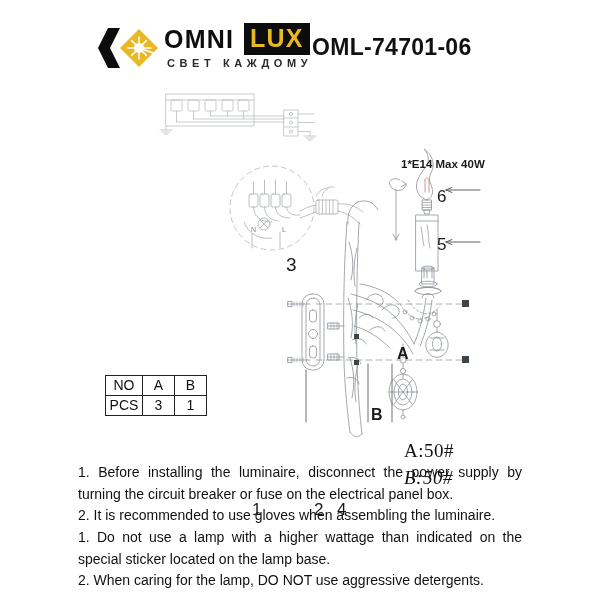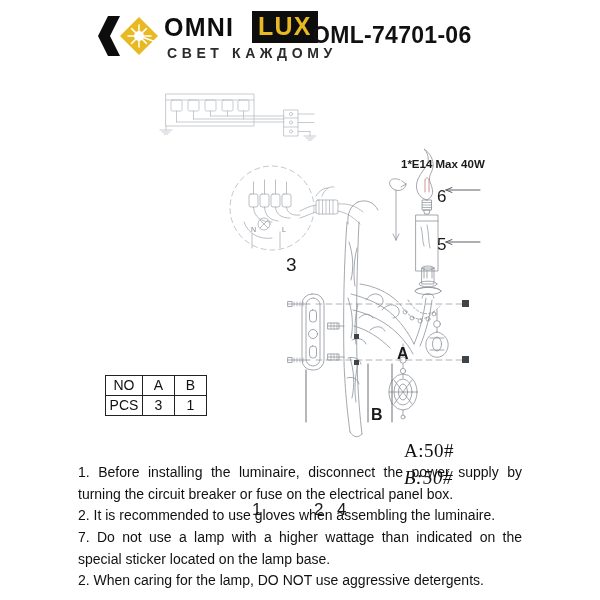--- a/index.html
+++ b/index.html
@@ -18,21 +18,21 @@
   .page {
     position: absolute;
     left: 0; top: 0;
     width: 600px; height: 600px;
     background: #fff;
   }
 
   
   .header {
     position: absolute;
-    left: 0; top: 0;
+    left: 0; top: 12px;
     width: 600px; height: 72px;
   }
   .logo-wrap {
     position: absolute;
     left: 98px; top: 12px;
     width: 210px; height: 50px;
   }
   .logo-mark {
     position: absolute;
     left: 0; top: 2px;
@@ -48,33 +48,33 @@
   .logo-omni {
     font-family: "Liberation Sans", sans-serif;
     font-weight: bold;
     font-size: 25px;
     letter-spacing: 1.2px;
     color: #0d0d0d;
   }
   .logo-lux-box {
     background: #0d0d0d;
     padding: 1px 6px 2px 6px;
-    margin-left: 18px;
+    margin-left: 10px;
   }
   .logo-lux {
     font-family: "Liberation Sans", sans-serif;
     font-weight: bold;
     font-size: 25px;
     letter-spacing: 1.2px;
     color: #e8b923;
   }
   .logo-tagline {
     position: absolute;
     left: 69px; top: 33px;
-    font-size: 14px;
+    font-size: 11px;
     font-weight: bold;
     letter-spacing: 4.6px;
     color: #2b2b2b;
     white-space: nowrap;
   }
   .product-code {
     position: absolute;
     left: 312px; top: 22px;
     font-size: 23px;
     font-weight: bold;
@@ -496,17 +496,17 @@
       <td class="hcell">PCS</td>
       <td class="vcell">3</td>
       <td class="vcell">1</td>
     </tr>
   </tbody>
     </table>
 
   <div class="instructions">
     <p>1. Before installing the luminaire, disconnect the power supply by turning the circuit breaker or fuse on the electrical panel box.</p>
     <p>2. It is recommended to use gloves when assembling the luminaire.</p>
-    <p>7. Do not use a lamp with a higher wattage than indicated on the special sticker located on the lamp base.</p>
+    <p>1. Do not use a lamp with a higher wattage than indicated on the special sticker located on the lamp base.</p>
     <p>2. When caring for the lamp, DO NOT use aggressive detergents.</p>
   </div>
 
 </div>
 
 </body></html>

